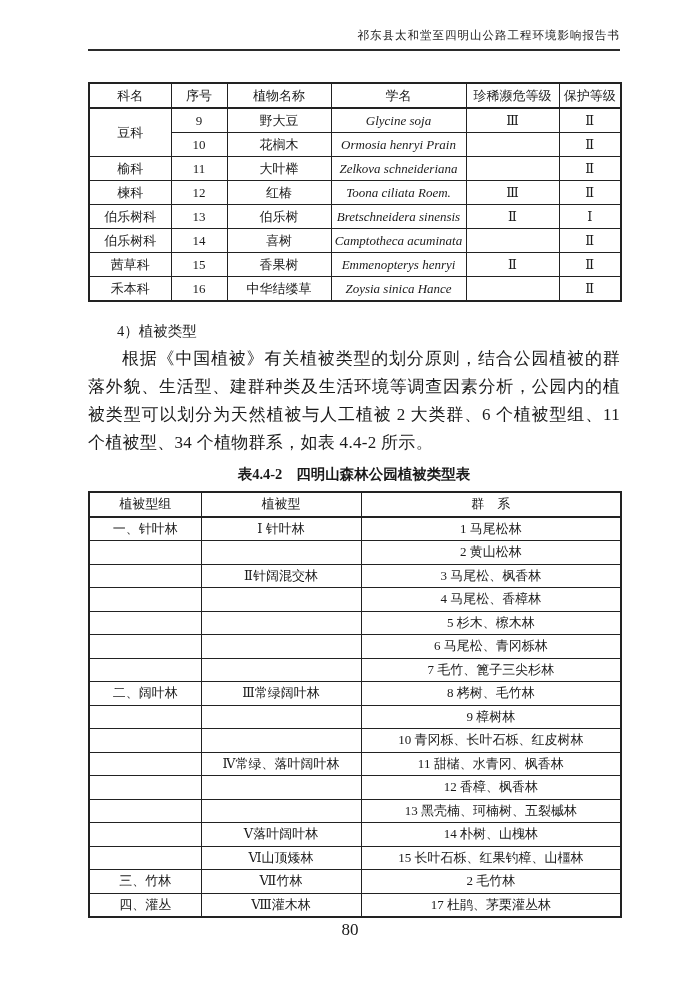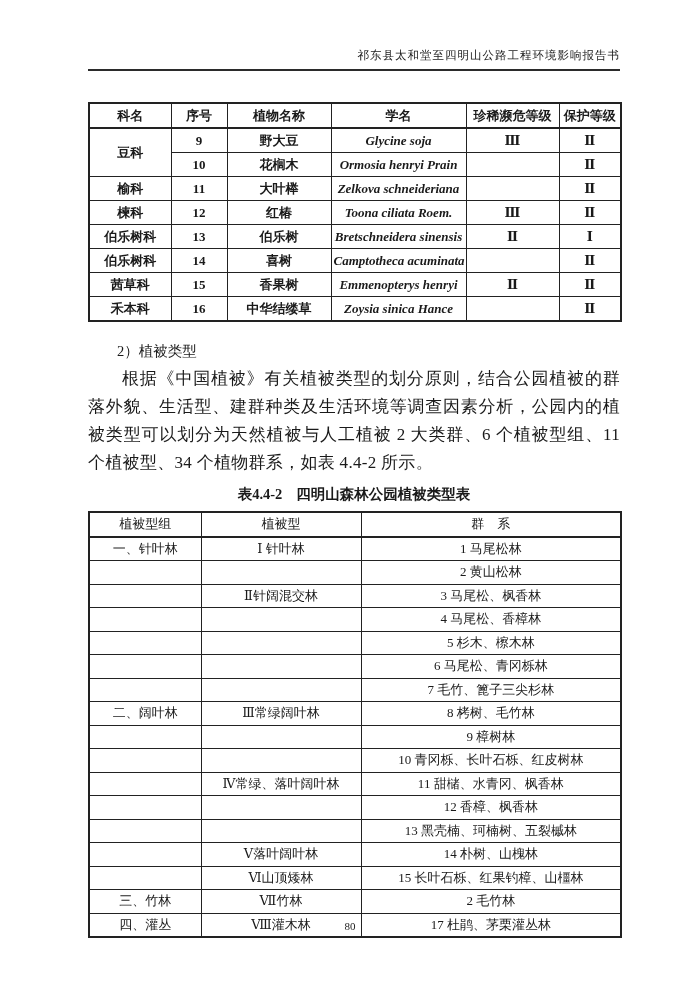--- a/index.html
+++ b/index.html
@@ -1,47 +1,47 @@
 <!DOCTYPE html>
 <html><head>
 <meta charset="utf-8">
 <style>
   html,body { margin:0; padding:0; background:#e8e8e8; }
   .page {
     width:700px; height:990px; background:#ffffff; position:relative;
     font-family:"Liberation Serif","DejaVu Serif",serif; color:#1a1a1a;
     margin:0 auto; overflow:hidden;
   }
-  .content { position:absolute; left:88px; top:48px; width:532px; }
+  .content { position:absolute; left:88px; top:28px; width:532px; }
   .page-header {
     text-align:right; font-size:11.5px; letter-spacing:1px;
     padding-bottom:6px; border-bottom:2px solid #2b2b2b;
   }
   table { border-collapse:collapse; width:532px; table-layout:fixed; }
   .t1 { margin-top:31px; border:2px solid #222; font-size:13px; }
   .t1 th, .t1 td {
     border:1px solid #222; text-align:center; vertical-align:middle;
-    height:23px; padding:0 2px; font-weight:bold; overflow:hidden; white-space:nowrap;
+    height:23px; padding:0 2px; font-weight:normal; overflow:hidden; white-space:nowrap;
   }
   .t1 thead tr { border-bottom:2px solid #222; }
   .latin { font-style:italic; }
   .sec-heading { margin-top:15px; font-size:14.5px; line-height:28px; text-indent:2em; }
   .para {
     margin:0; font-size:17px; line-height:28px; text-indent:2em;
     text-align:justify; letter-spacing:0.3px;
   }
   .tbl-title { text-align:center; font-weight:bold; font-size:14.5px; margin-top:8px; margin-bottom:7px; }
   .tbl-title .label { margin-right:14px; }
   .t2 { border:2px solid #222; font-size:13px; }
   .t2 th, .t2 td {
     border:1px solid #222; text-align:center; vertical-align:middle;
     height:22.5px; padding:0 10px; font-weight:normal; overflow:hidden; white-space:nowrap;
   }
   .t2 thead tr { border-bottom:2px solid #222; }
-  .page-number { position:absolute; left:0; right:0; top:920px; text-align:center; font-size:11px; }
+  .page-number { position:absolute; left:0; right:0; top:920px; text-align:center; font-size:17px; }
 </style>
 </head>
 <body>
 
 <div class="page">
   <div class="content">
 
     <div class="page-header">
       <span>祁东县太和堂至四明山公路工程环境影响报告书</span>
     </div>
@@ -125,21 +125,21 @@
           <td>禾本科</td>
           <td>16</td>
           <td>中华结缕草</td>
           <td class="latin">Zoysia sinica Hance</td>
           <td></td>
           <td>Ⅱ</td>
         </tr>
       </tbody>
     </table>
 
-    <div class="sec-heading">2）植被类型</div>
+    <div class="sec-heading">4）植被类型</div>
     <p class="para">根据《中国植被》有关植被类型的划分原则，结合公园植被的群落外貌、生活型、建群种类及生活环境等调查因素分析，公园内的植被类型可以划分为天然植被与人工植被 2 大类群、6 个植被型组、11 个植被型、34 个植物群系，如表 4.4-2 所示。</p>
 
     <div class="tbl-title">
       <span class="label">表4.4-2</span><span>四明山森林公园植被类型表</span>
     </div>
 
     <table class="t2">
       <colgroup>
         <col style="width:112px">
           <col style="width:160px">

